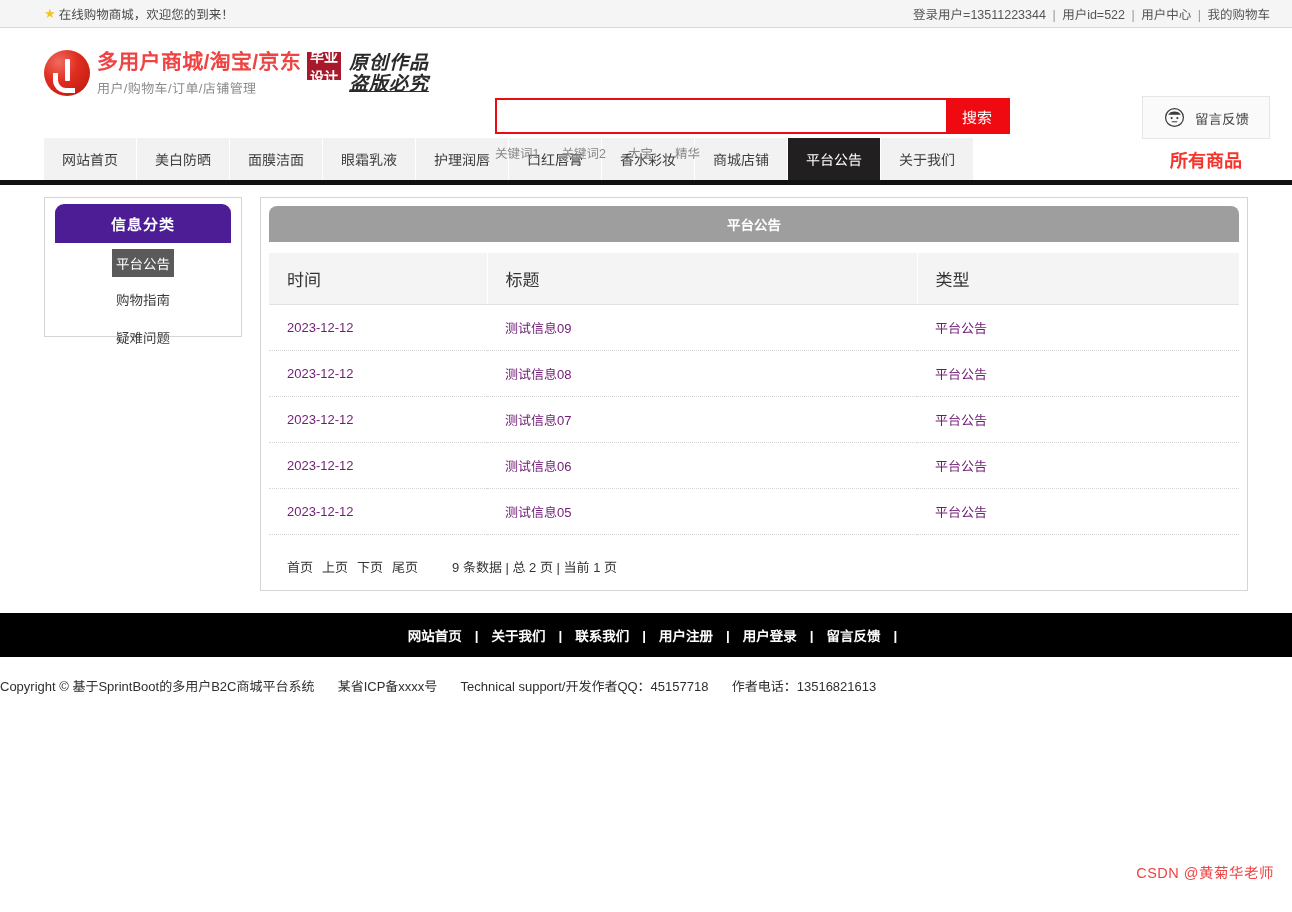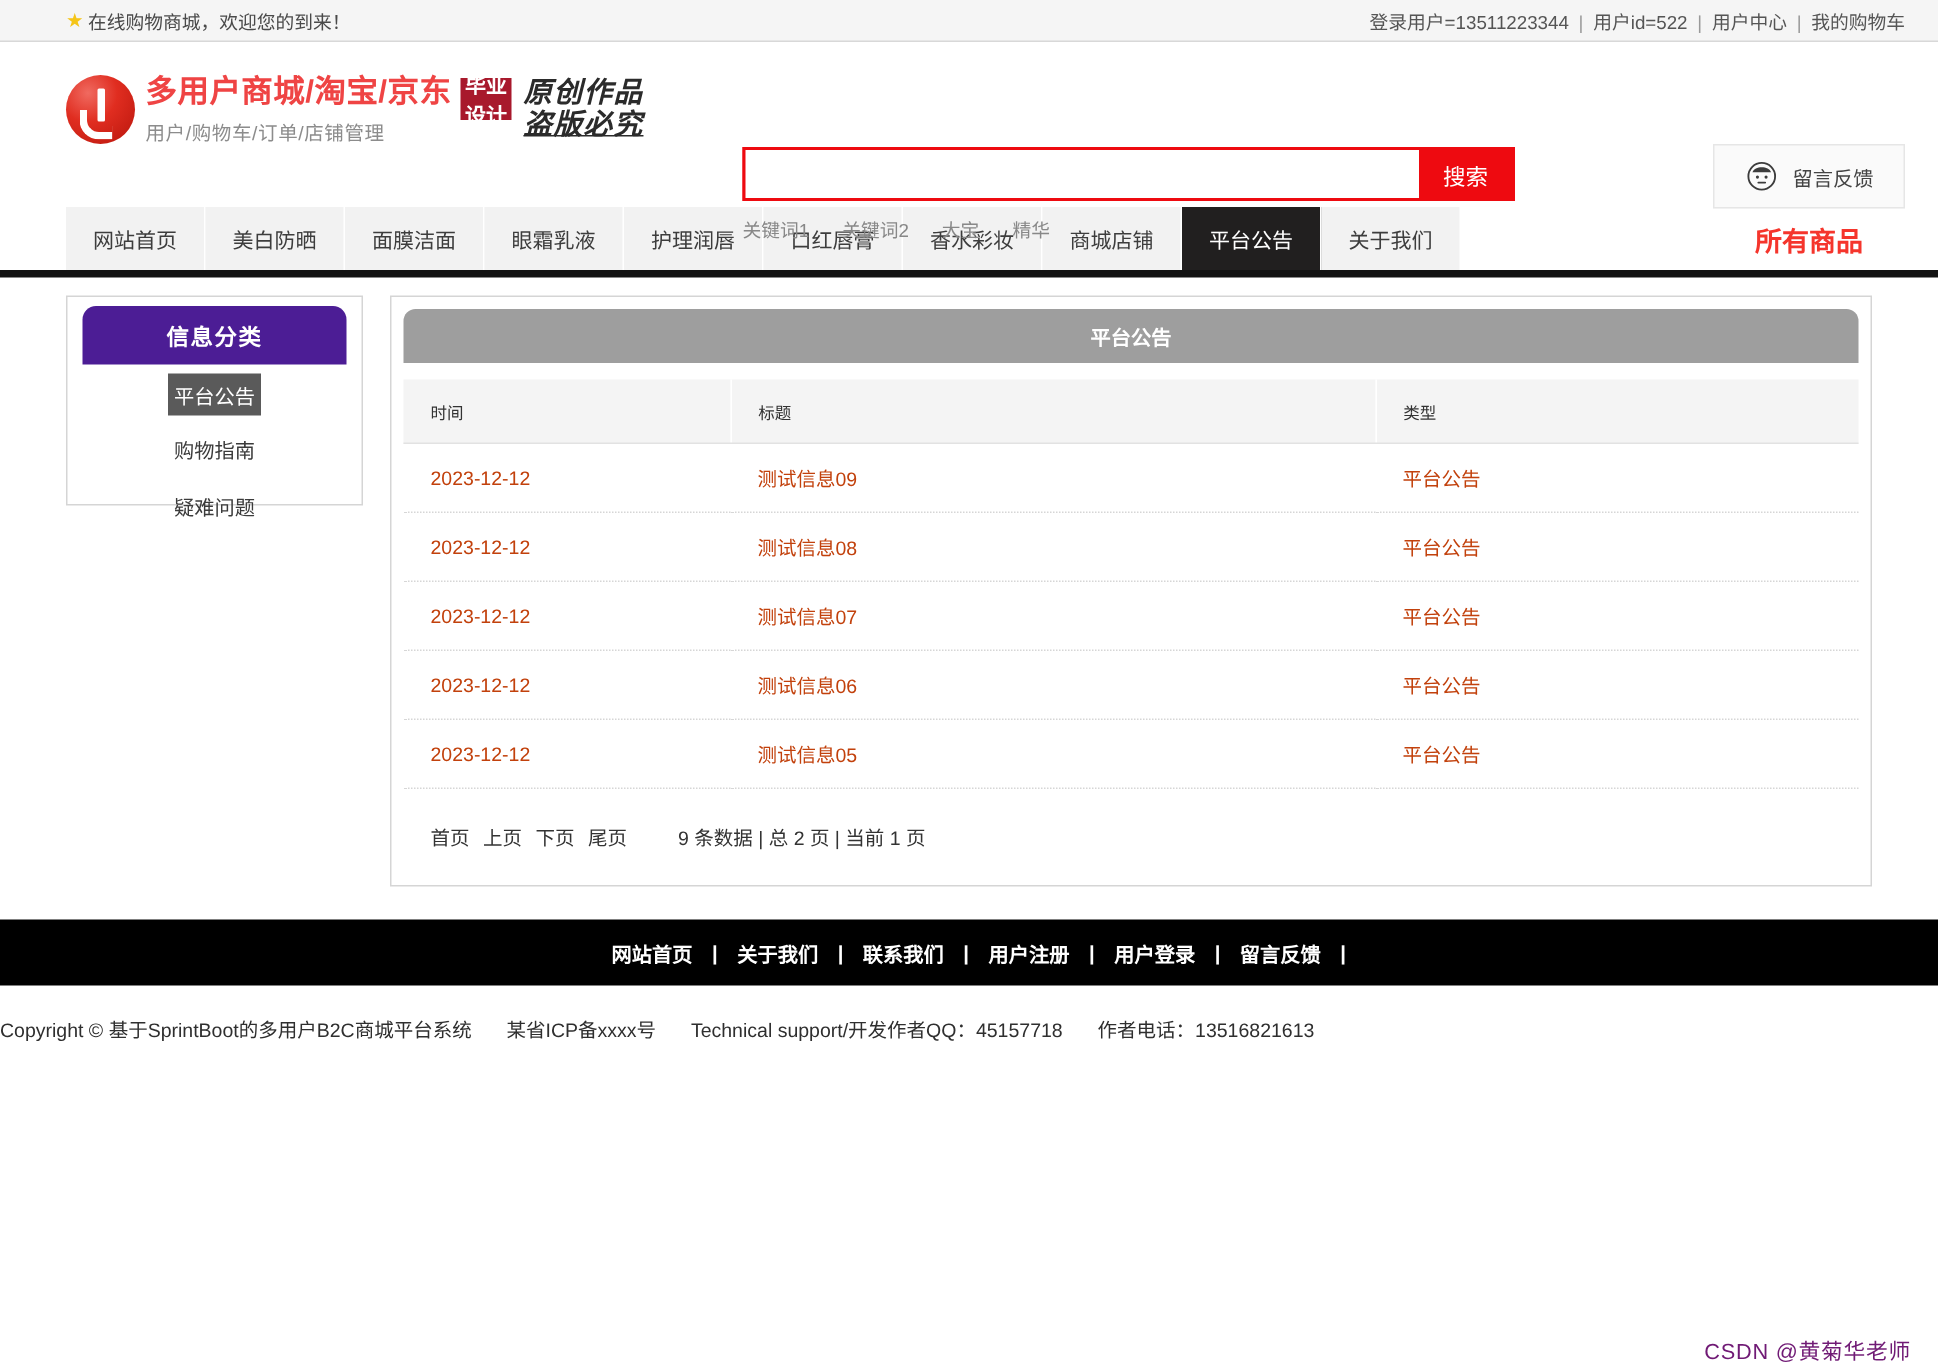--- a/index.html
+++ b/index.html
@@ -263,31 +263,31 @@
   }
   table.list {
     width: 100%;
     border-collapse: collapse;
     margin-top: 11px;
     table-layout: fixed;
   }
   table.list th {
     background: #f4f4f4;
     text-align: left;
-    font-size: 11px;
+    font-size: 17px;
     font-weight: normal;
     color: #333;
     padding: 13px 0 13px 18px;
     border-bottom: 1px solid #e2e2e2;
     border-right: 1px solid #ffffff;
   }
   table.list th:last-child { border-right: none; }
   table.list td {
     font-size: 13px;
-    color: #c2410c;
+    color: #701a75;
     padding: 13px 0 13px 18px;
     border-bottom: 1px dotted #d6d6d6;
   }
   .col-time { width: 218px; }
   .col-title { width: 430px; }
 
   .pager {
     margin-top: 22px;
     padding-left: 18px;
     font-size: 13px;
@@ -322,23 +322,23 @@
   .copyright {
     margin-top: 19px;
     text-align: left;
     font-size: 13px;
     color: #2f2f2f;
   }
   .copyright .gap { display: inline-block; width: 16px; }
 
   .watermark {
     position: absolute;
-    right: 18px; bottom: 2px;
+    right: 18px; bottom: 30px;
     font-size: 14.5px;
-    color: #701a75;
+    color: #ef4444;
     letter-spacing: 0.5px;
   }
 </style>
 </head>
 <body>
 
 <div class="topbar">
   <div class="topbar-left">
     <span class="star-icon">★</span>
     <span>在线购物商城，欢迎您的到来！</span>

